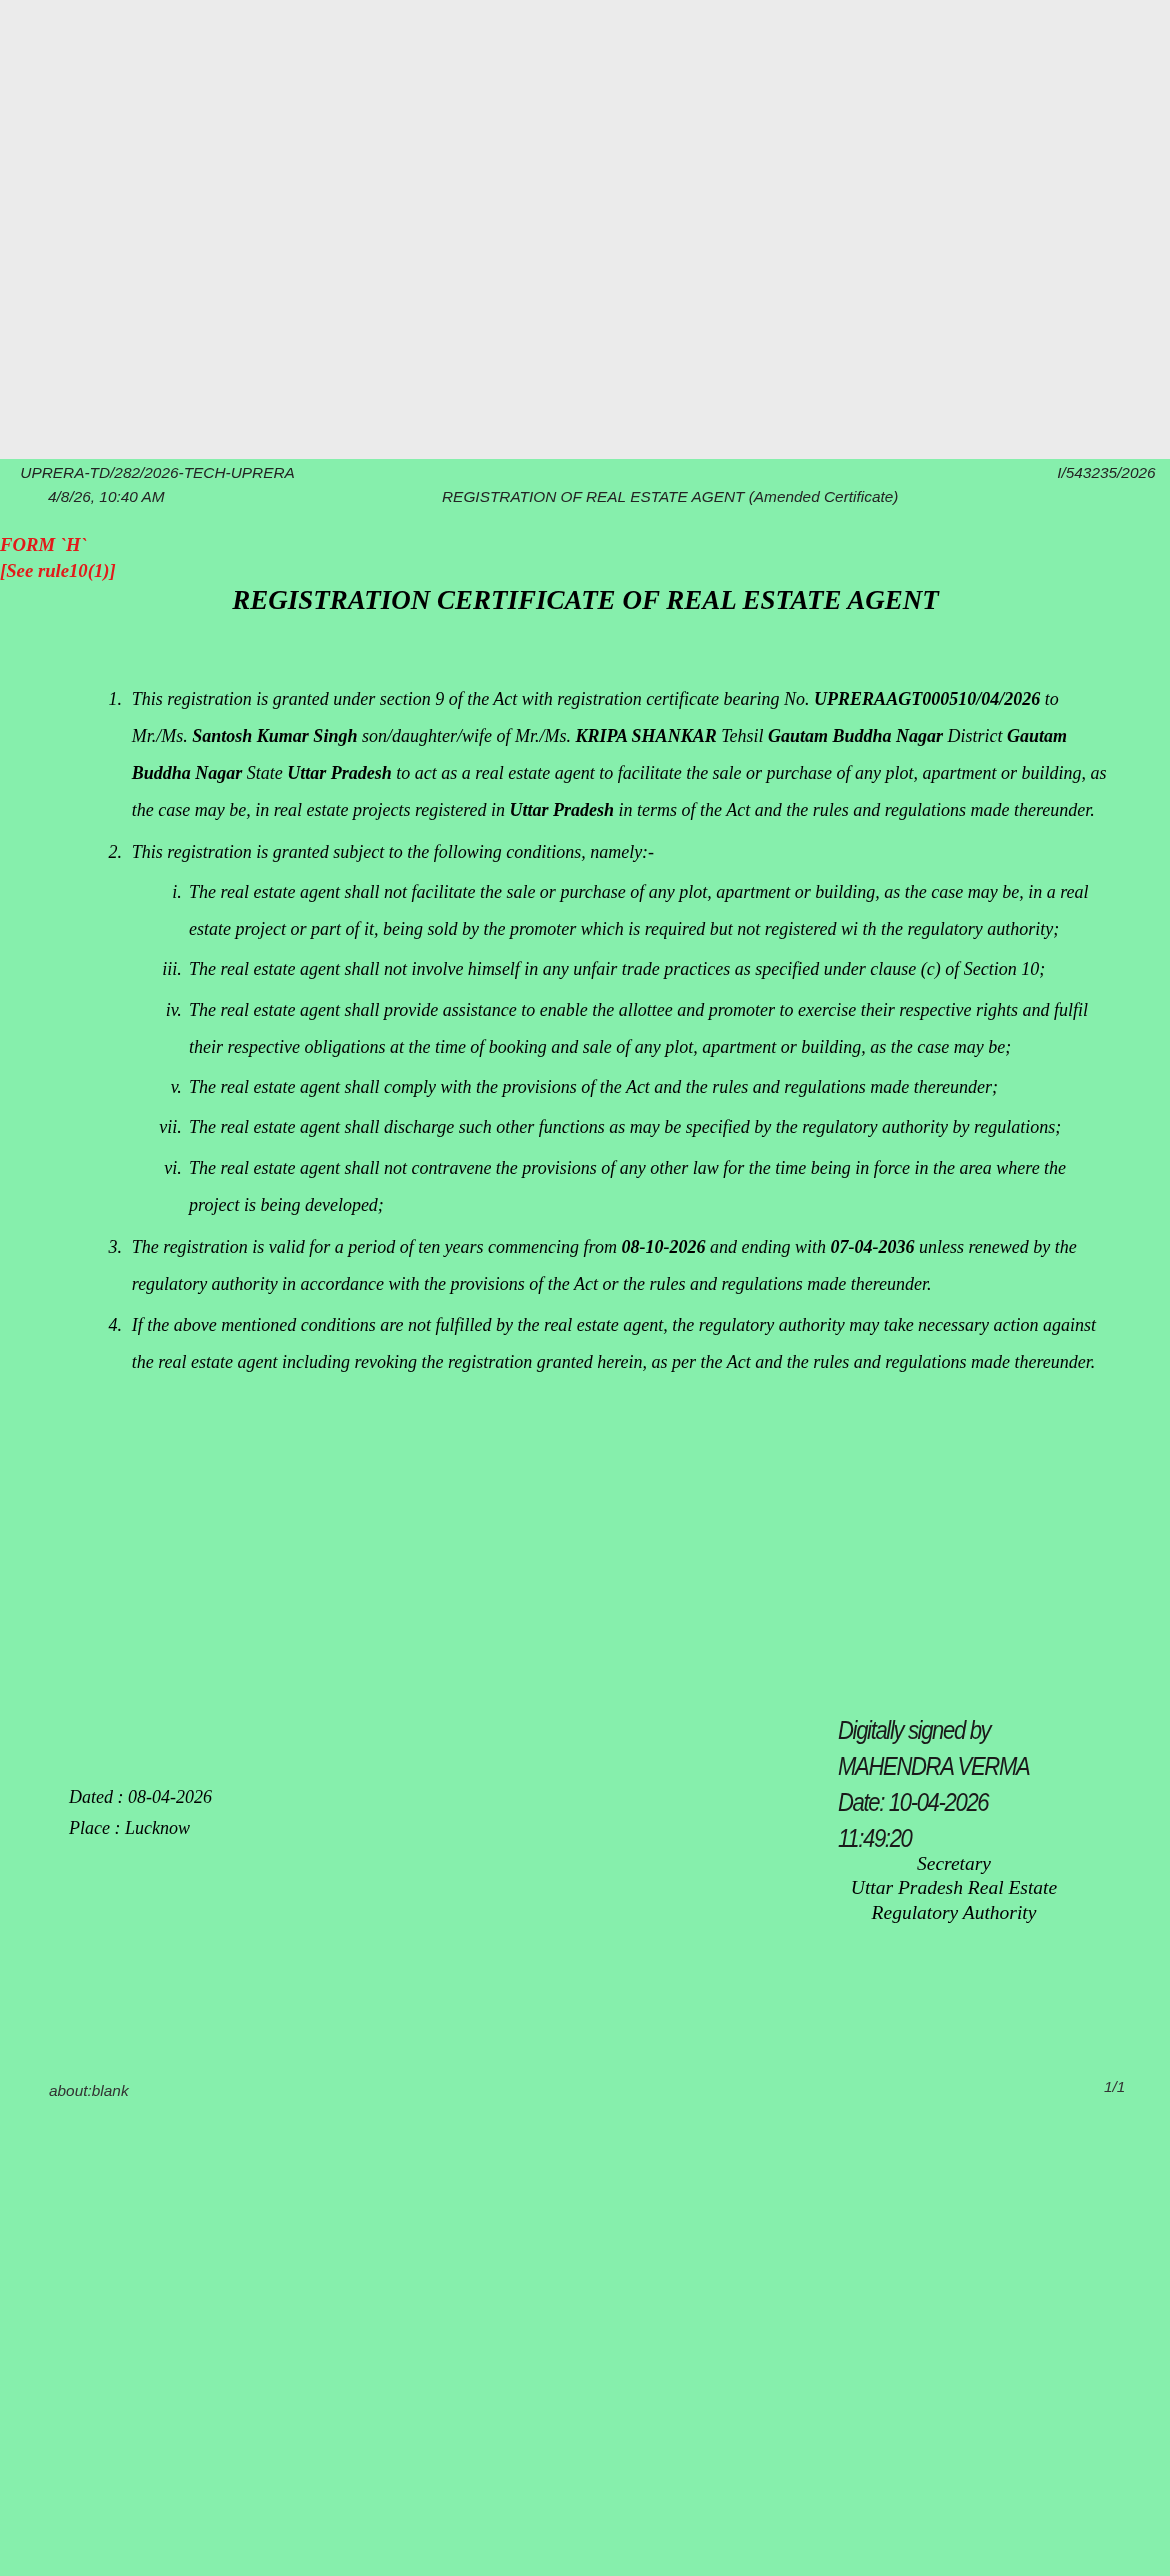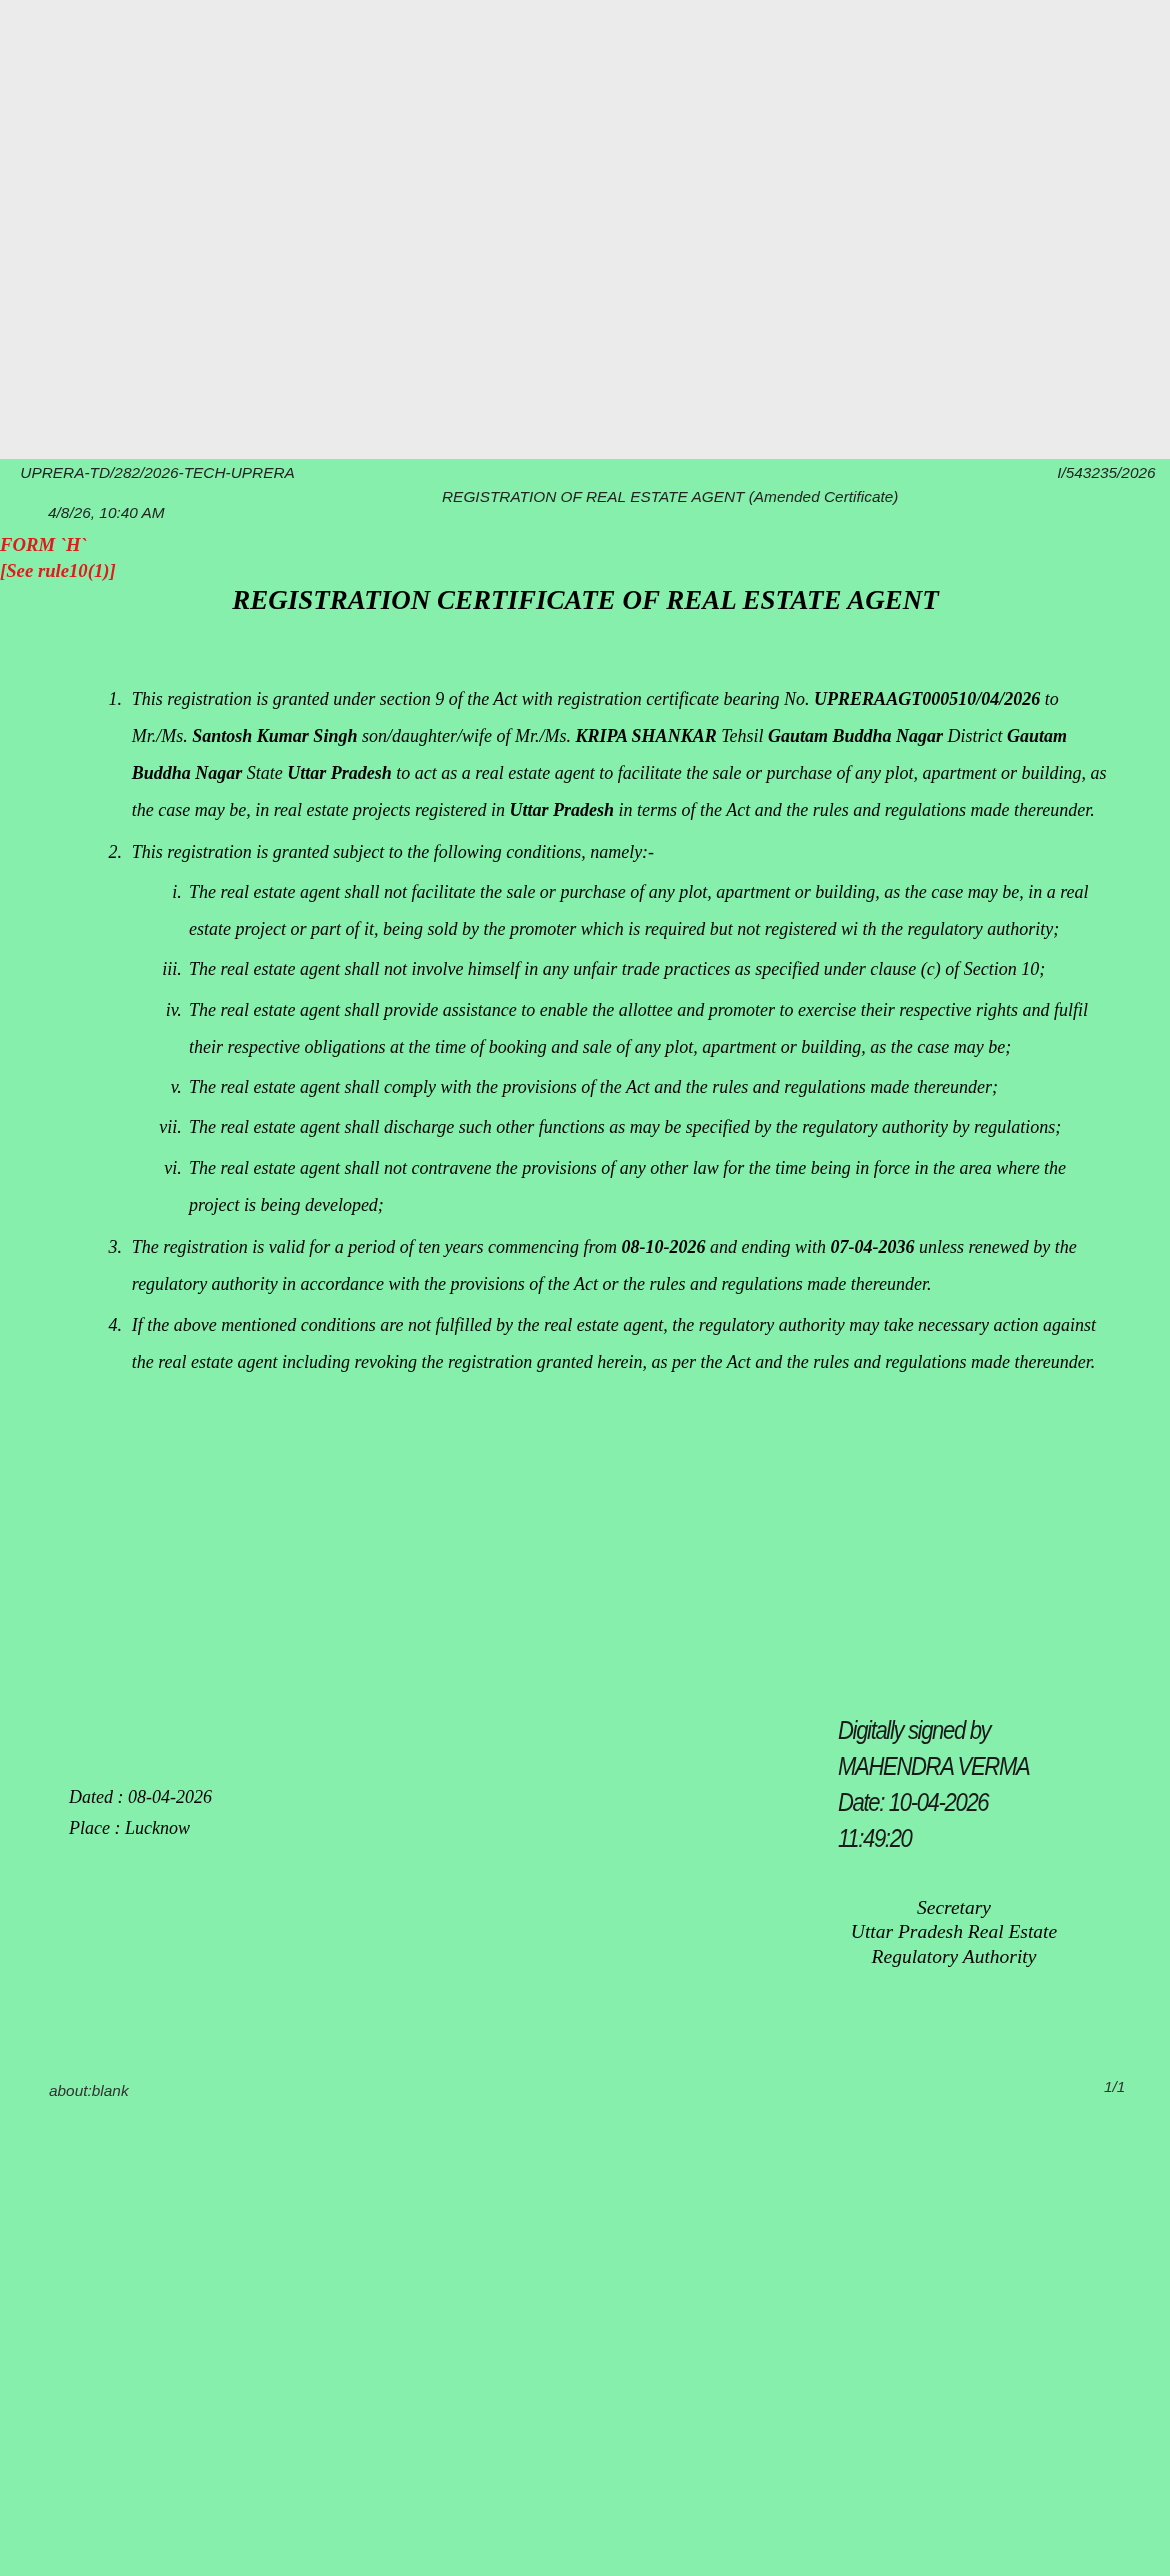--- a/index.html
+++ b/index.html
@@ -54,33 +54,33 @@
   .sig-digital{
     left:838px;top:1253px;
     font-family:"Liberation Sans", sans-serif;
     font-size:26px;line-height:36px;color:#1a1a1a;
     letter-spacing:-1.6px;
     transform:scaleX(0.85);transform-origin:left top;
     white-space:nowrap;
   }
   .sig-designation{
     left:820px;top:1393px;width:268px;text-align:center;
-    font-size:19.5px;line-height:24.4px;color:#000;margin-top:44px;
+    font-size:19.5px;line-height:24.4px;color:#000;
   }
   .ftr{font-family:"Liberation Sans", sans-serif;font-size:15.4px;color:#333;white-space:nowrap;}
 </style>
 </head>
 <body>
 
 <div class="paper">
 
   <div class="abs hdr" style="left:20.3px;top:4.9px;">UPRERA-TD/282/2026-TECH-UPRERA</div>
   <div class="abs hdr" style="right:15.4px;top:4.9px;">I/543235/2026</div>
 
-  <div class="abs hdr" style="left:48px;top:29px;margin-top:16px;">4/8/26, 10:40 AM</div>
+  <div class="abs hdr" style="left:48px;top:29px;">4/8/26, 10:40 AM</div>
   <div class="abs hdr" style="left:442px;top:29px;">REGISTRATION OF REAL ESTATE AGENT (Amended Certificate)</div>
 
   <div class="abs redline" style="top:74px;">FORM `H`</div>
   <div class="abs redline" style="top:100px;">[See rule10(1)]</div>
   <div class="abs cert-title" style="top:124px;">REGISTRATION CERTIFICATE OF REAL ESTATE AGENT</div>
 
   <div class="abs list" id="conditions-list">
       <div class="item">
         <div class="item-num">1.</div>
         <div class="item-body"><span>This registration is granted under section 9 of the Act with registration certificate bearing No. </span><span class="b">UPRERAAGT000510/04/2026</span><span> to Mr./Ms. </span><span class="b">Santosh Kumar Singh</span><span> son/daughter/wife of Mr./Ms. </span><span class="b">KRIPA SHANKAR</span><span> Tehsil </span><span class="b">Gautam Buddha Nagar</span><span> District </span><span class="b">Gautam Buddha Nagar</span><span> State </span><span class="b">Uttar Pradesh</span><span> to act as a real estate agent to facilitate the sale or purchase of any plot, apartment or building, as the case may be, in real estate projects registered in </span><span class="b">Uttar Pradesh</span><span> in terms of the Act and the rules and regulations made thereunder.</span></div>

